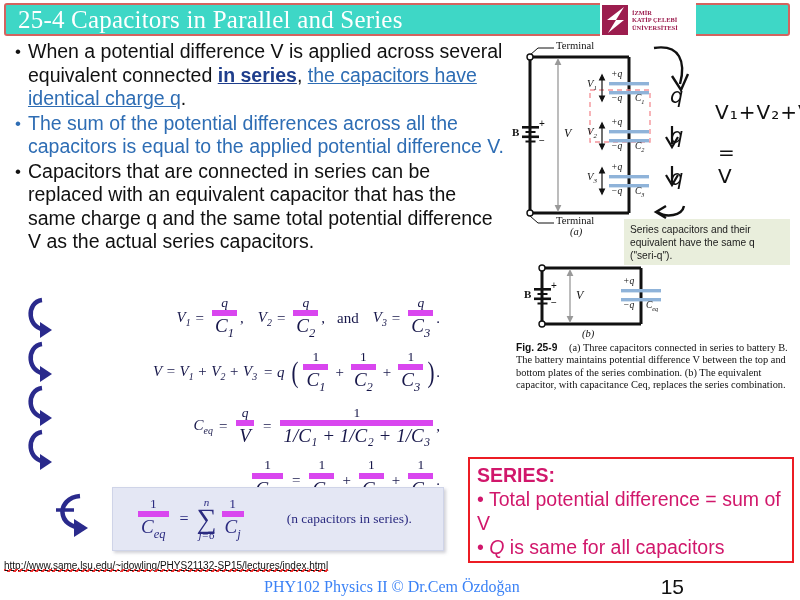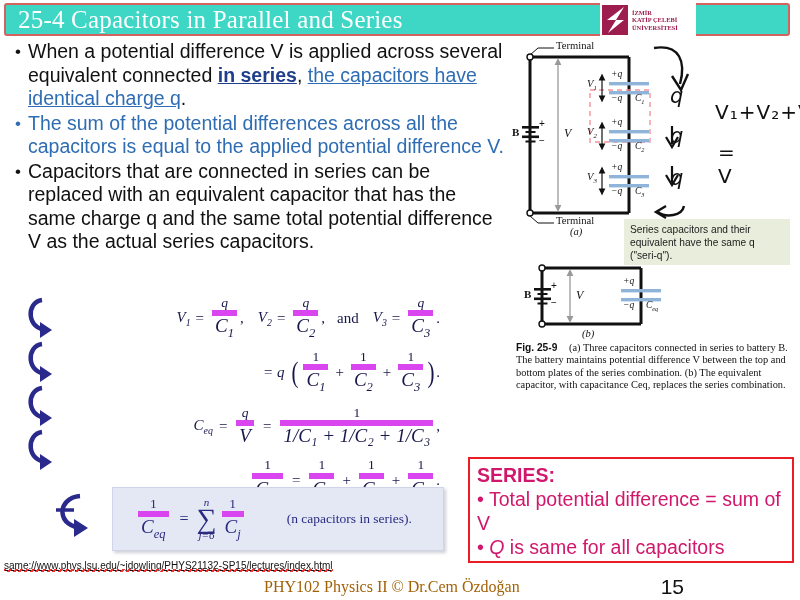--- a/index.html
+++ b/index.html
@@ -99,21 +99,21 @@
     text-decoration:underline;text-decoration-color:#111;
     font-family:"Liberation Sans",sans-serif;
   }
   .url::after{
     content:"";position:absolute;left:0;right:0;bottom:-1px;height:3px;
     background:repeating-linear-gradient(135deg,#e33 0 2px,transparent 2px 4px);
   }
   .f-date{position:absolute;left:16px;top:575px;font-family:"Liberation Serif",serif;
           font-size:17px;color:#111;}
   .f-center{position:absolute;left:264px;top:578px;font-family:"Liberation Serif",serif;
-            font-size:16px;color:#a16207;}
+            font-size:16px;color:#3b82f6;}
   .f-page{position:absolute;right:12px;top:575px;font-family:Liberation Sans, sans-serif;
           font-size:21px;color:#111;}
 </style>
 </head>
 <body>
 
 <div id="slide">
 
   <div class="titlebar">
     <div class="title-text">25-4 Capacitors in Parallel and Series</div>
@@ -176,20 +176,21 @@
       <span class="it"><span>V</span><sub>3</sub></span>
       <span style="margin:0 5px">=</span>
       <span class="frac">
         <span class="num it">q</span>
         <span class="den it"><span>C</span><sub>3</sub></span>
       </span>
       <span>.</span>
     </div>
 
     <div class="eqrow" style="margin-top:10px">
+      <span class="it"><span>V = V</span><sub>1</sub><span> + V</span><sub>2</sub><span> + V</span><sub>3</sub></span>
       <span class="it" style="margin:0 6px">= q</span>
       <span class="paren">(</span>
       <span class="frac">
         <span class="num">1</span>
         <span class="den it"><span>C</span><sub>1</sub></span>
       </span>
       <span style="margin:0 4px">+</span>
       <span class="frac">
         <span class="num">1</span>
         <span class="den it"><span>C</span><sub>2</sub></span>
@@ -422,17 +423,17 @@
   </div>
 
   <div class="seriesbox">
     <div class="hd">SERIES:</div>
     <div><span>•</span>
       <span>Total potential difference = sum of V</span></div>
     <div><span>•</span>
       <span style="font-style:italic">Q</span><span> is same for all capacitors</span></div>
   </div>
 
-  <div class="url">same://www.phys.lsu.edu/~jdowling/PHYS21132-SP15/lectures/index.html</div>
+  <div class="url">http://www.same.lsu.edu/~jdowling/PHYS21132-SP15/lectures/index.html</div>
   <div class="f-center">PHY102 Physics II © Dr.Cem Özdoğan</div>
   <div class="f-page">15</div>
 
 </div>
 
 </body></html>

